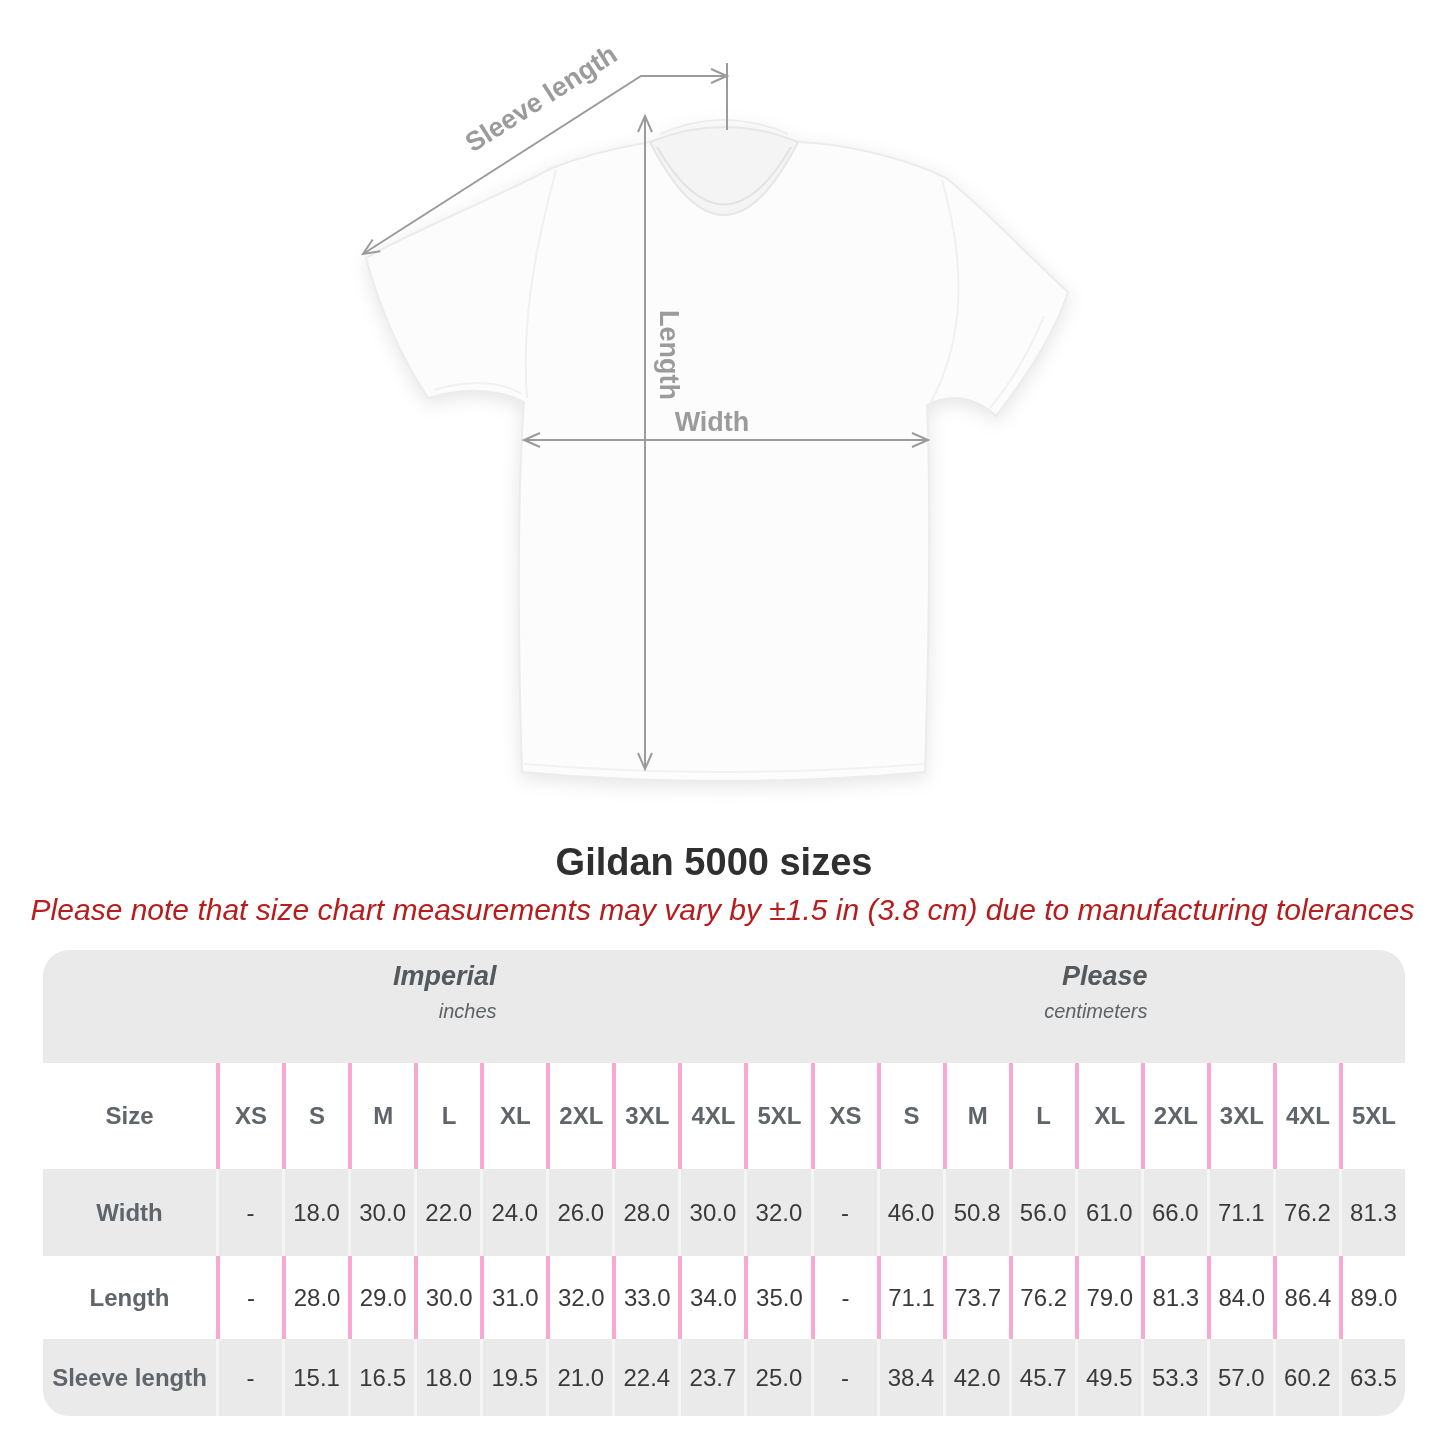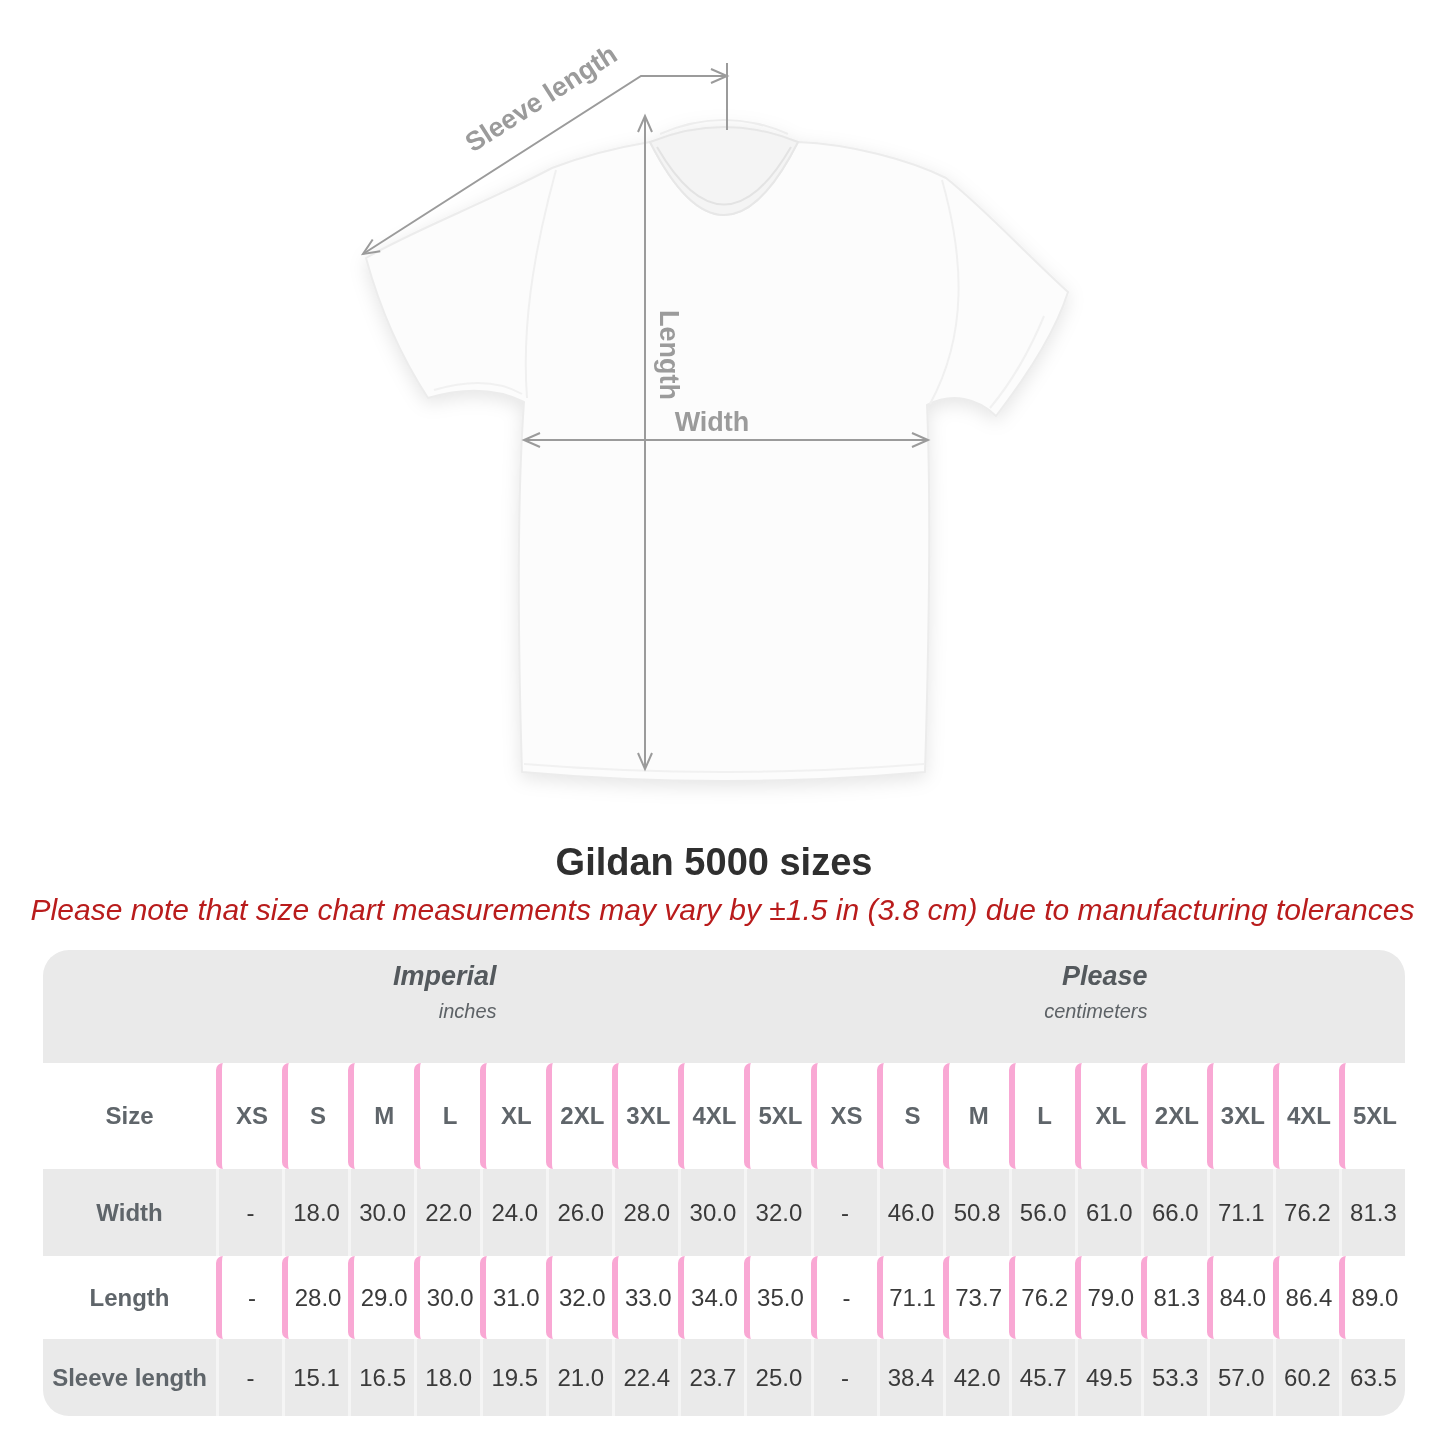--- a/index.html
+++ b/index.html
@@ -30,21 +30,21 @@
   .data-row.gray{background:#eaeaea;}
   .data-row.white{background:#ffffff;}
   #table-body .data-row:nth-child(1){height:87px;}
   #table-body .data-row:nth-child(2){height:83px;}
   #table-body .data-row:nth-child(3){height:77px;}
   #table-body .data-row:last-child{border-radius:0 0 26px 26px;overflow:hidden;}
 
   .cell{display:flex;align-items:center;justify-content:center;height:100%;
         font-size:24px;color:#3a3a3a;}
   .head-row .cell + .cell,
-  .data-row.white .cell + .cell{border-left:6px solid #f9a8d4;border-radius:7px;}
+  .data-row.white .cell + .cell{border-left:4px solid #f9a8d4;}
   .data-row.gray .cell + .cell{border-left:3px solid #f5f5f5;}
   .label-cell{font-weight:bold;color:#5f656a;}
   .size-col-header{font-weight:bold;color:#5f656a;}
 </style>
 </head>
 <body>
 
 <div id="page">
 
   <svg id="figure" viewBox="0 0 1445 845" xmlns="http://www.w3.org/2000/svg">

